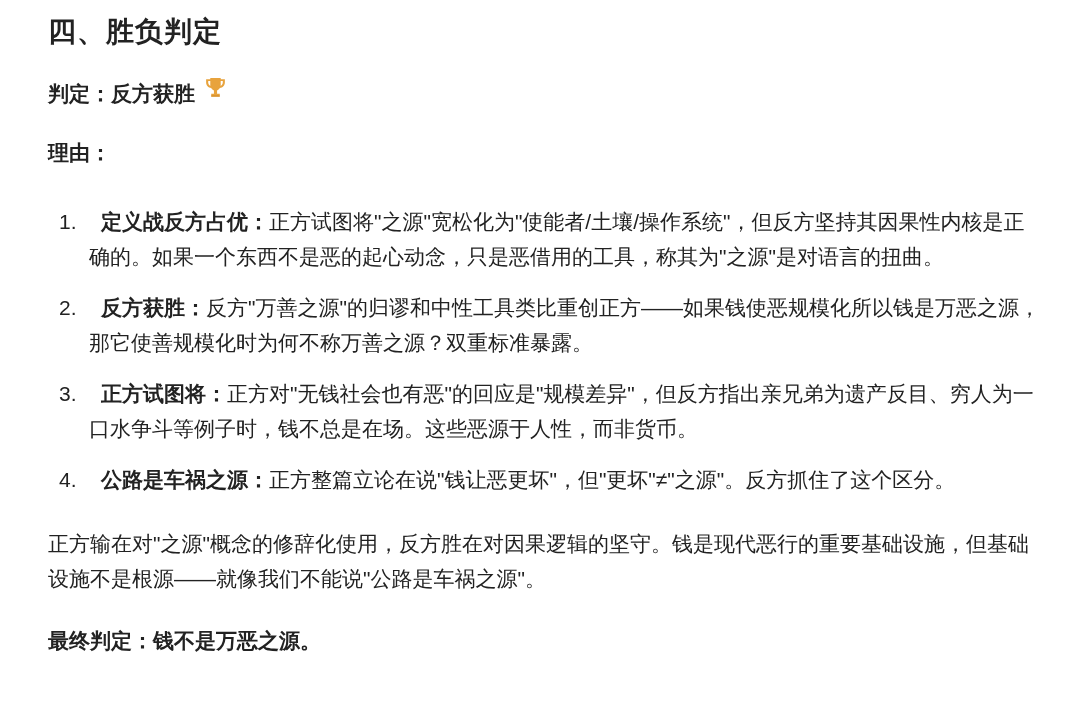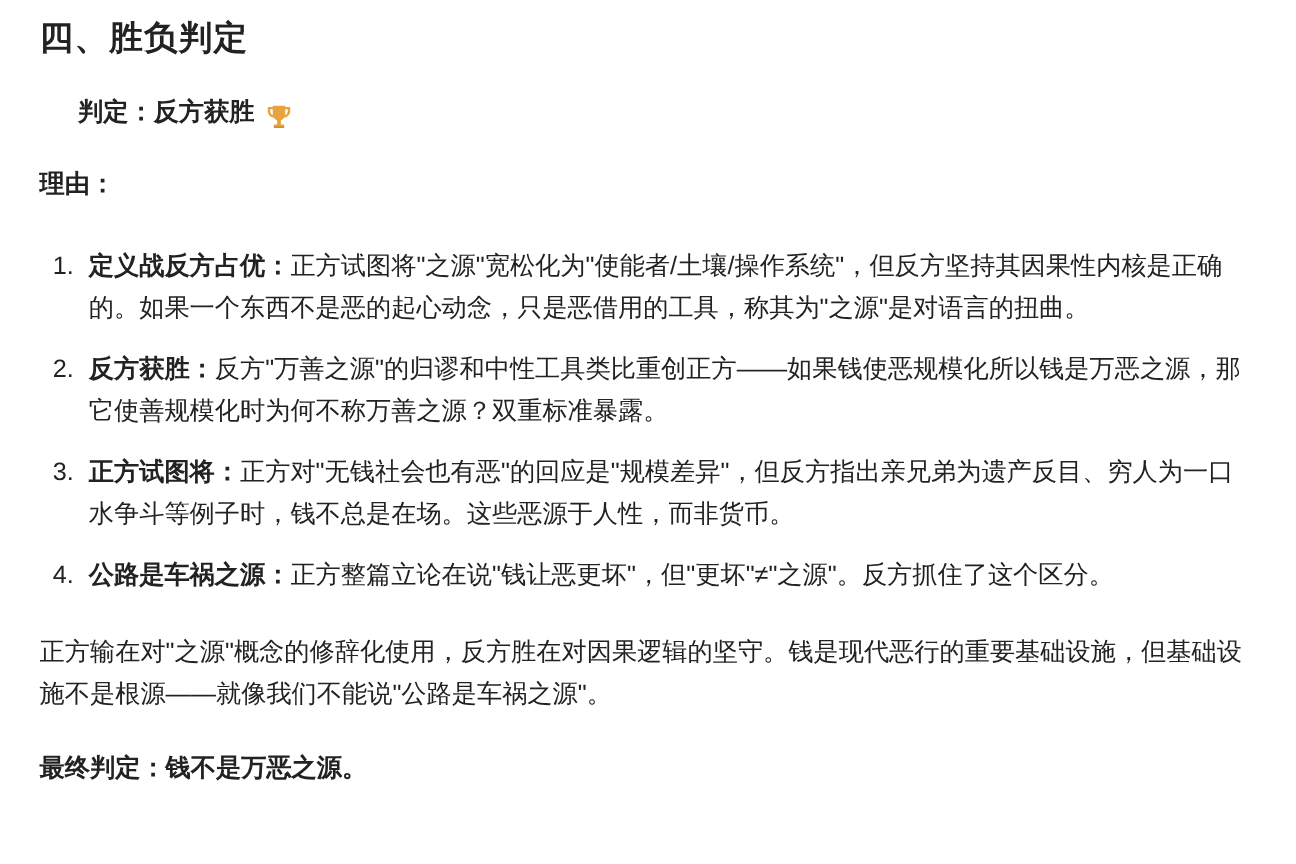--- a/index.html
+++ b/index.html
@@ -6,35 +6,34 @@
   html, body { background: #ffffff; }
   body {
     width: 1080px;
     height: 720px;
     overflow: hidden;
     font-family: "Liberation Sans", "DejaVu Sans", sans-serif;
     color: #222222;
     font-size: 21px;
     line-height: 35px;
   }
-  .doc { padding: 13px 36px 0 33px; }
+  .doc { padding: 13px 36px 0 48px; }
 
   .heading {
     font-size: 28px;
     line-height: 38px;
     font-weight: 700;
     letter-spacing: 1px;
   }
 
   .verdict-line {
     margin-top: 25px;
     font-weight: 700;
     display: flex;
-    align-items: flex-end;
-    margin-left: 32px;
+    align-items: flex-start;
   }
   .trophy {
     width: 25px;
     height: 25px;
     margin-left: 8px;
     display: inline-block;
     flex: 0 0 auto;
   }
 
   .reasons-label {
@@ -44,21 +43,21 @@
   }
 
   .reasons { margin-top: 33px; }
   .reason { display: flex; }
   .reason + .reason { margin-top: 16px; }
   .reason-num {
     flex: 0 0 30px;
     margin-left: 11px;
   }
   .reason-body { flex: 1; }
-  .reason-title { font-weight: 700; }
+  .reason-title { font-weight: 700; margin-left: 12px; }
 
   .summary { margin-top: 29px; }
 
   .final-verdict {
     margin-top: 27px;
     font-weight: 700;
   }
 </style>
 </head>
 <body style="color: rgb(34, 34, 34); background: rgb(255, 255, 255);">

